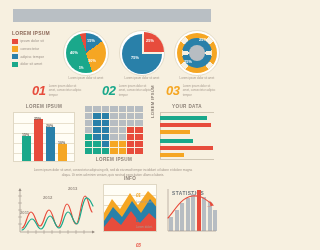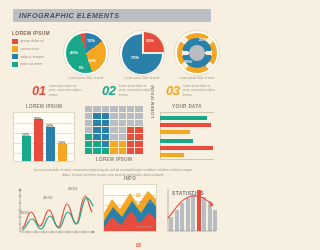--- a/index.html
+++ b/index.html
@@ -131,21 +131,20 @@
     position: absolute; left: 172px; top: 191px;
     font-size: 4.8px; color: #6f767c; letter-spacing: .5px; font-weight: bold;
   }
 </style>
 </head>
 <body>
 
 <div class="page">
 
   <div class="header-band"></div>
-  <div class="header-title">INFOGRAPHIC ELEMENTS</div>
 
   <div class="legend">
     <div class="legend-title">LOREM IPSUM</div>
     <div class="legend-row">
       <span class="legend-sw" style="background:#e74c3c"></span>
       <span class="legend-lb">ipsum dolor sit</span>
     </div>
     <div class="legend-row">
       <span class="legend-sw" style="background:#f5a623"></span>
       <span class="legend-lb">consectetur</span>

